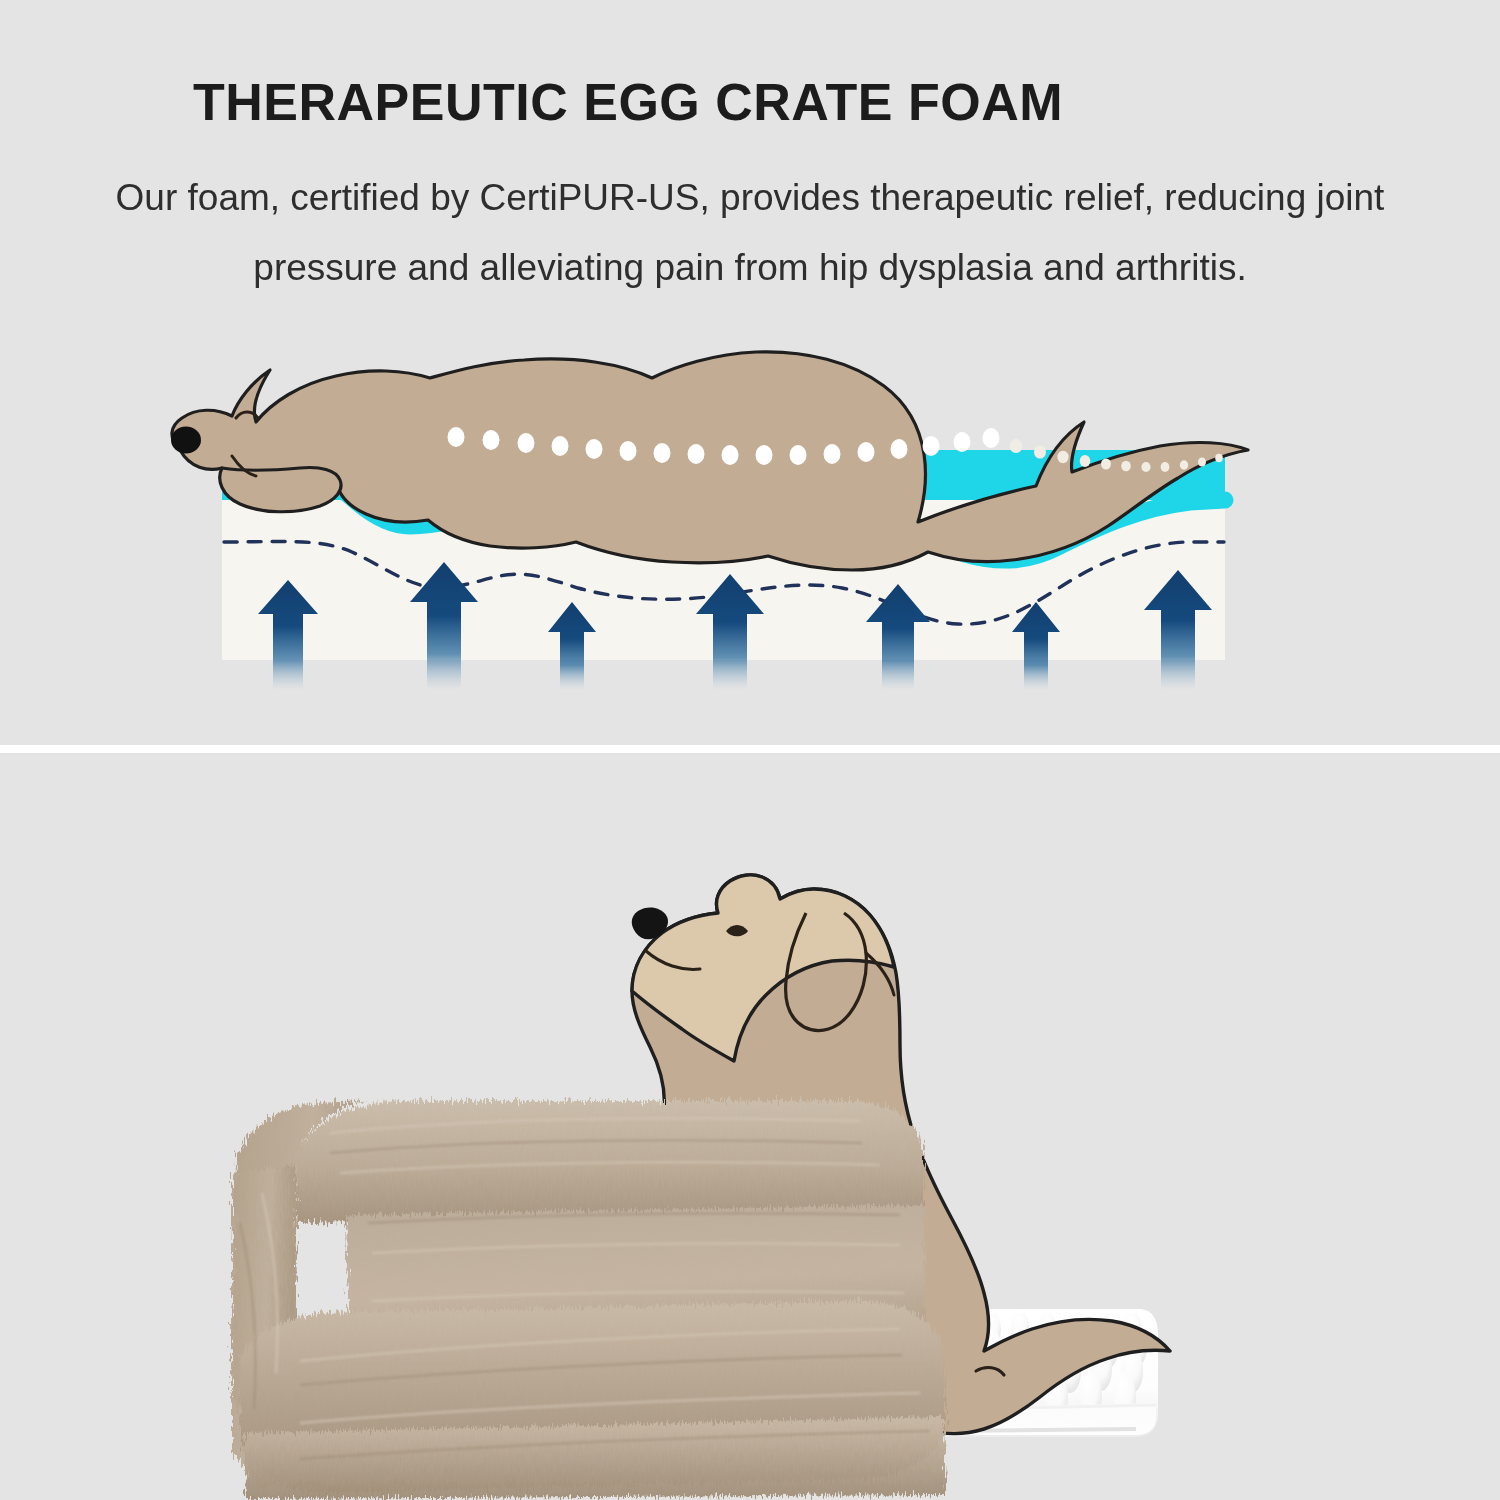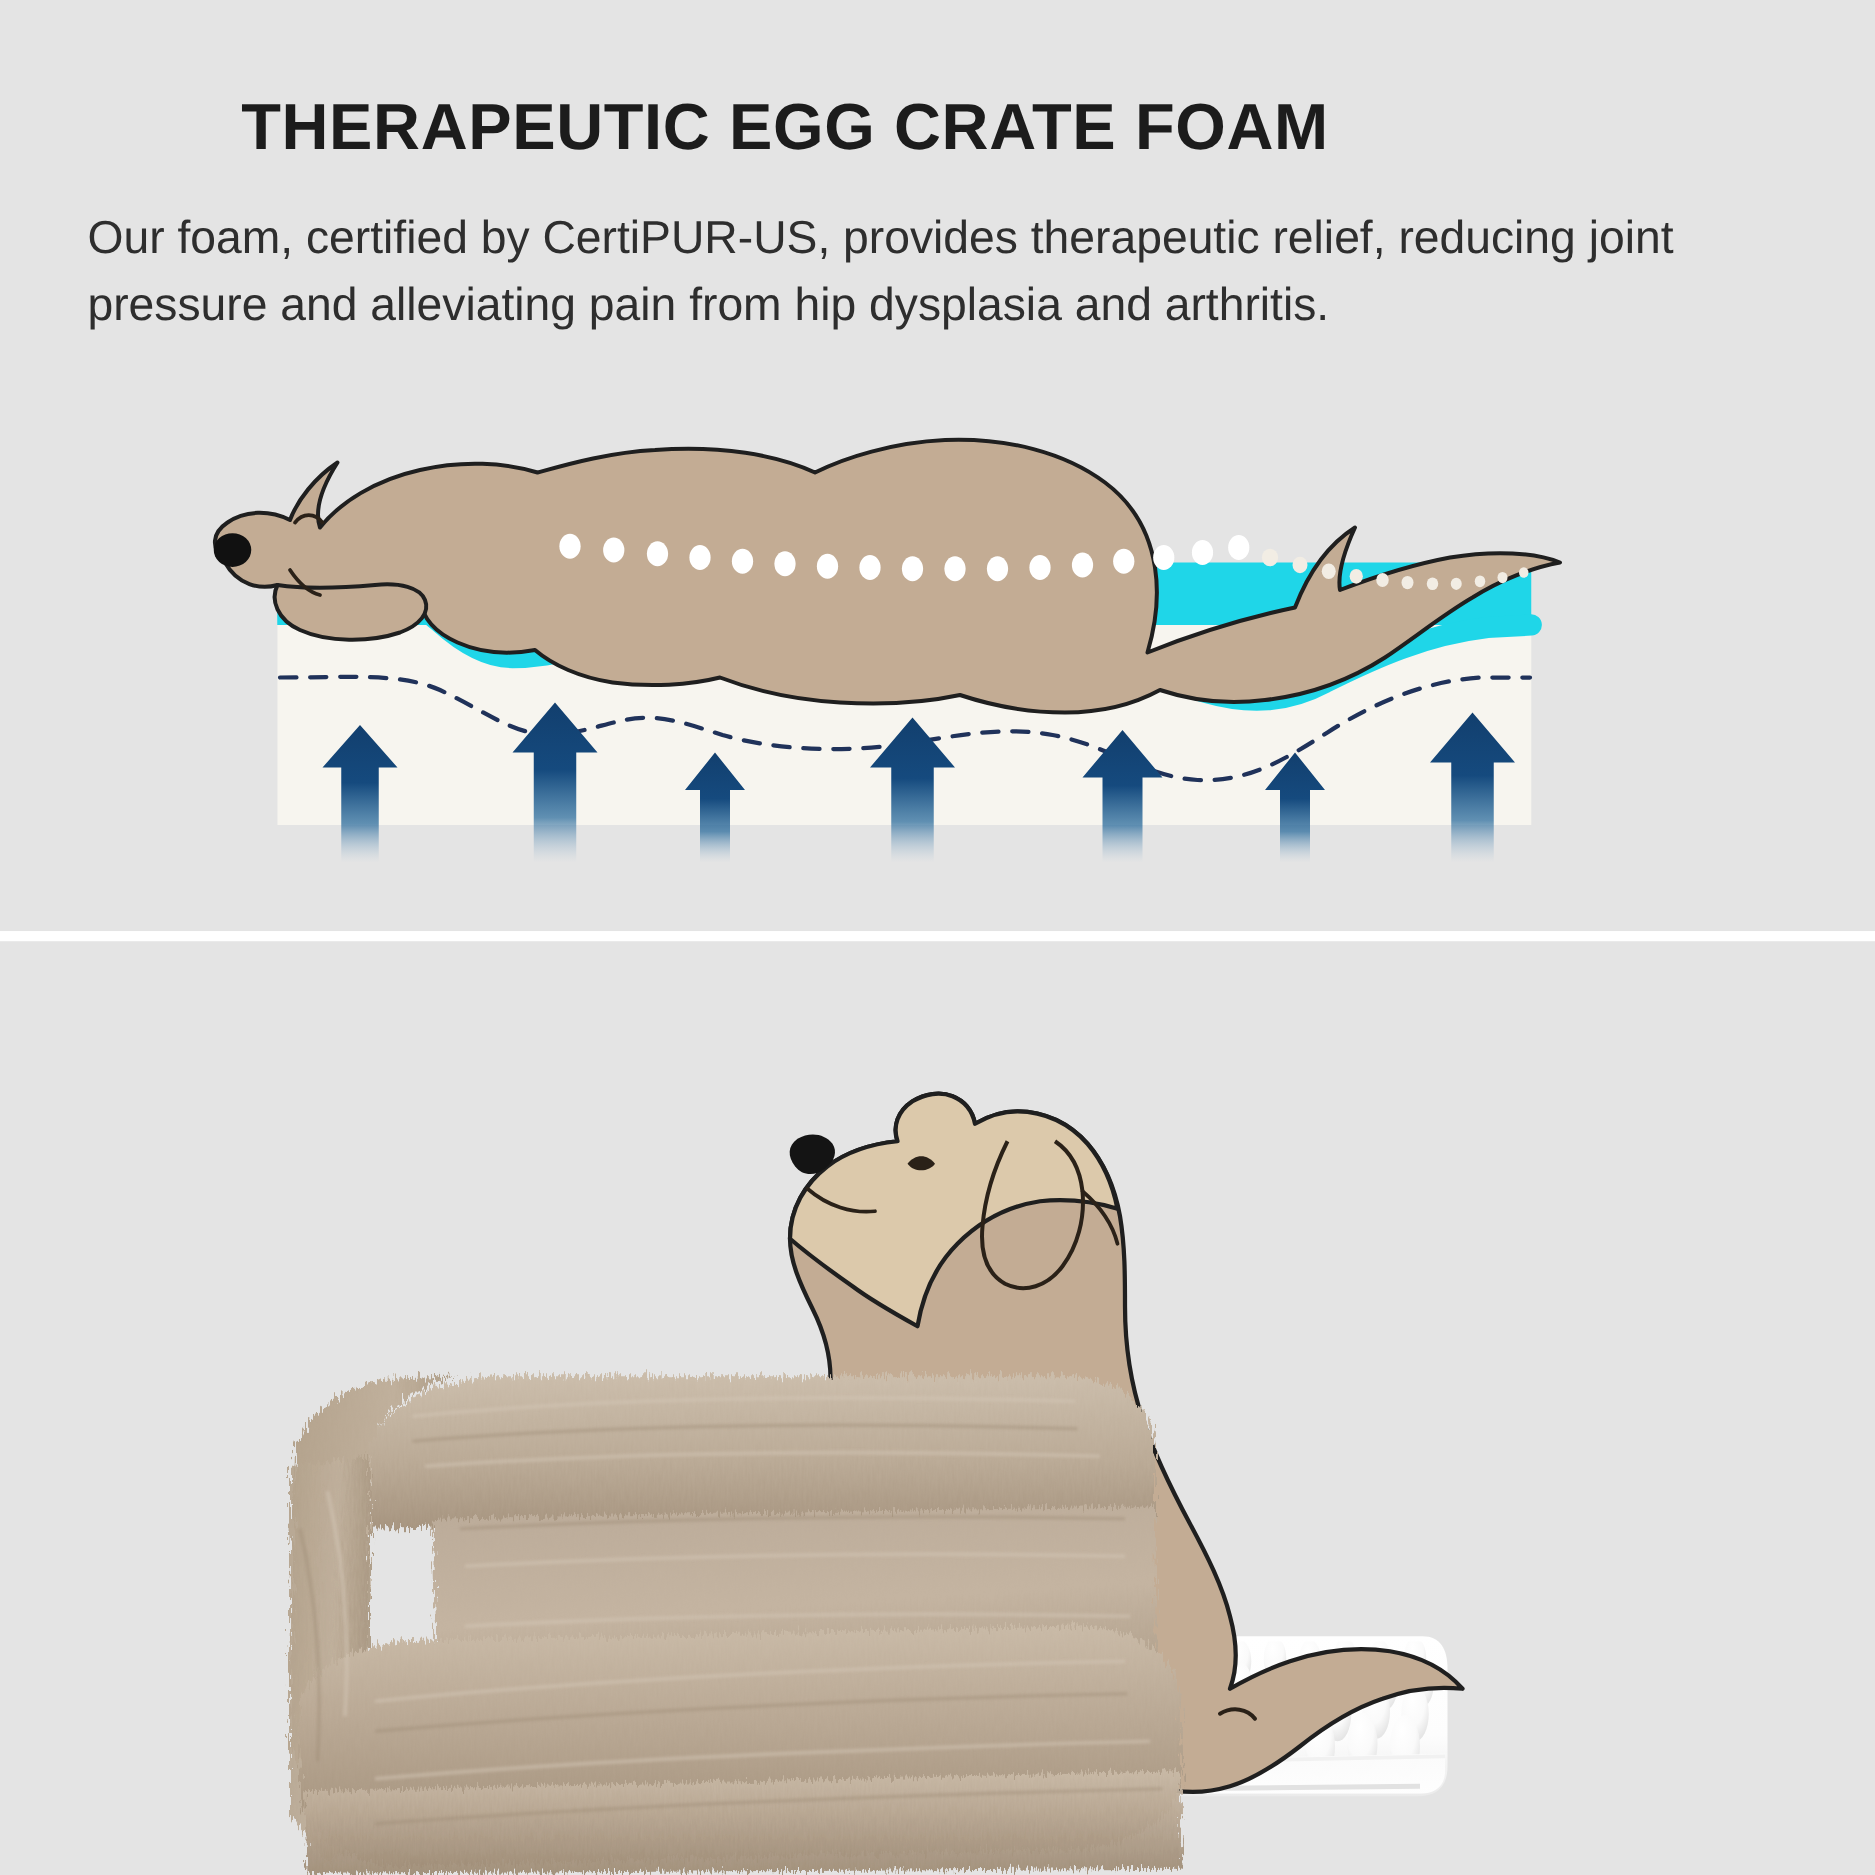--- a/index.html
+++ b/index.html
@@ -44,23 +44,23 @@
     font-size: 52px;
     font-weight: 700;
     letter-spacing: 0.5px;
     color: #1c1c1c;
     font-family: "Liberation Sans", sans-serif;
   }
   #subhead-top {
     position: absolute;
     left: 70px; top: 163px;
     width: 1360px;
-    text-align: left;
+    text-align: center;
     font-size: 37px;
-    line-height: 54px;
+    line-height: 70px;
     font-weight: 400;
     color: #2e2e2e;
     font-family: "Liberation Sans", sans-serif;
   }
 
   
   #illus-top {
     position: absolute;
     left: 0; top: 330px;
     width: 1500px; height: 400px;

